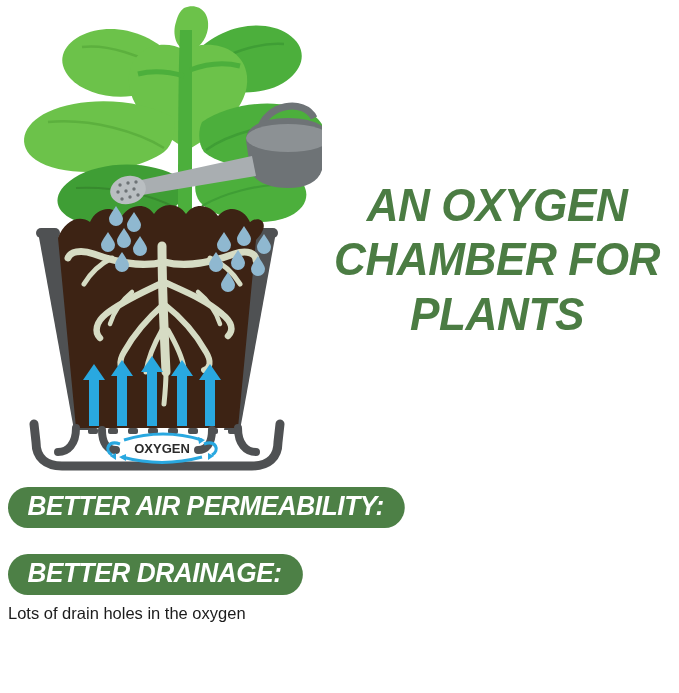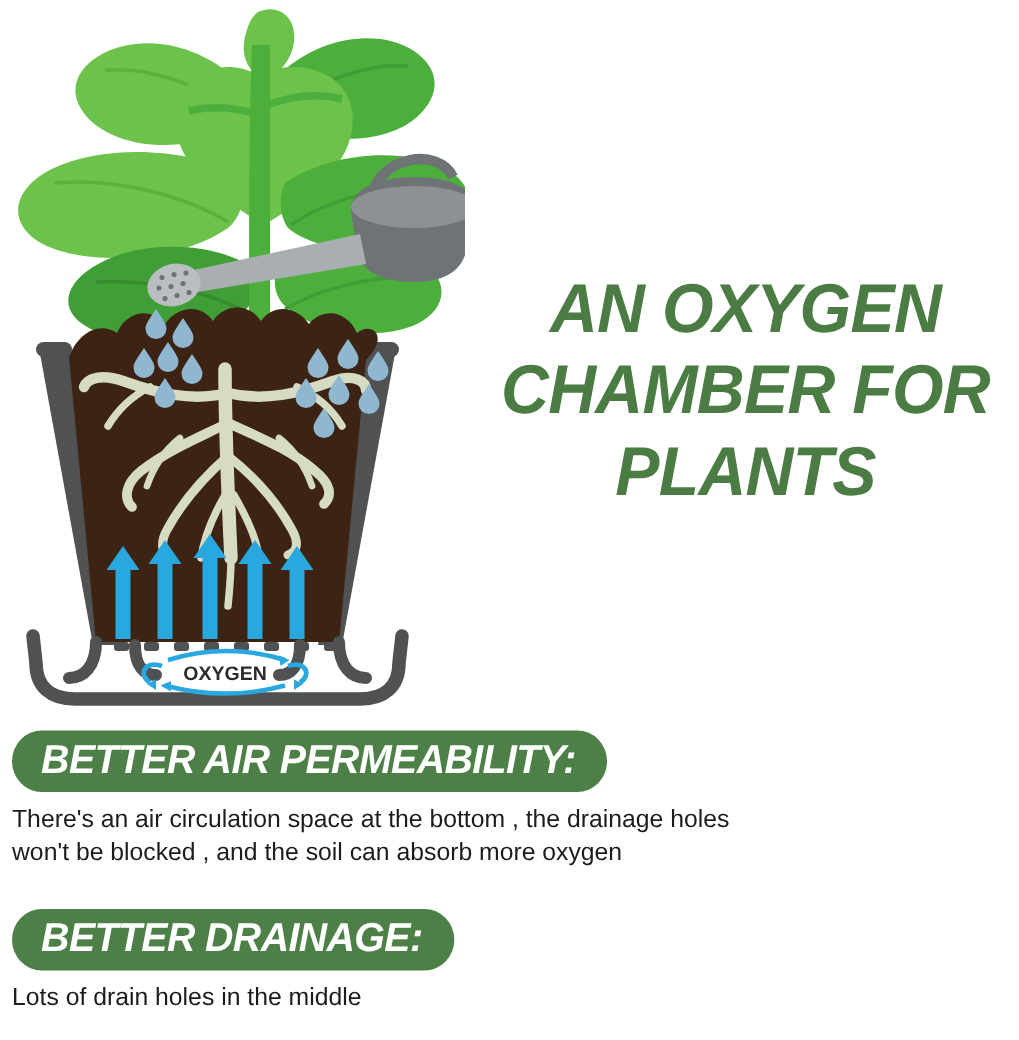--- a/index.html
+++ b/index.html
@@ -13,21 +13,21 @@
     position: relative;
     overflow: hidden;
     font-family: "Liberation Sans", "DejaVu Sans", sans-serif;
     -webkit-font-smoothing: antialiased;
   }
   #page { position: relative; width: 679px; height: 693px; background: #fff; }
 
   
   .hero-illustration {
     position: absolute;
-    left: 0; top: 0;
+    left: 12px; top: 0;
     width: 310px; height: 478px;
   }
   .hero-illustration svg { display: block; width: 100%; height: 100%; }
 
   
   .headline {
     position: absolute;
     left: 318px; top: 178px;
     width: 358px;
     text-align: center;
@@ -250,22 +250,21 @@
   <div class="headline">
     <span class="hl-line">AN OXYGEN</span>
     <span class="hl-line">CHAMBER FOR</span>
     <span class="hl-line">PLANTS</span>
   </div>
 
   <div class="benefits">
 
     <div class="benefit">
       <div class="pill">BETTER AIR PERMEABILITY:</div>
-      <div class="benefit-body">There's an air circulation space at the bottom , the drainage holes won't be blocked , and the soil can absorb more oxygen</div>
     </div>
 
     <div class="benefit">
       <div class="pill">BETTER DRAINAGE:</div>
-      <div class="benefit-body">Lots of drain holes in the middle</div>
+      <div class="benefit-body">Lots of drain holes in the oxygen</div>
     </div>
 
   </div>
 </div>
 
 </body></html>

